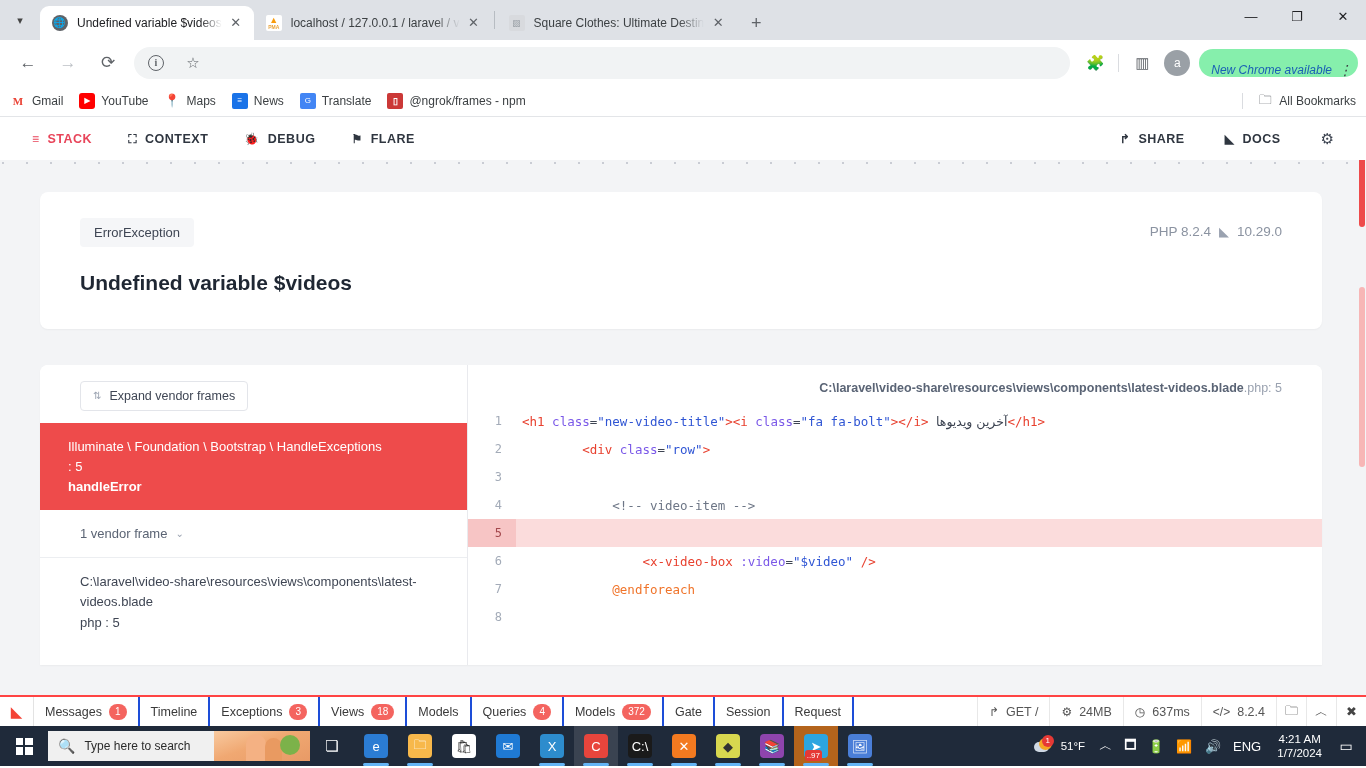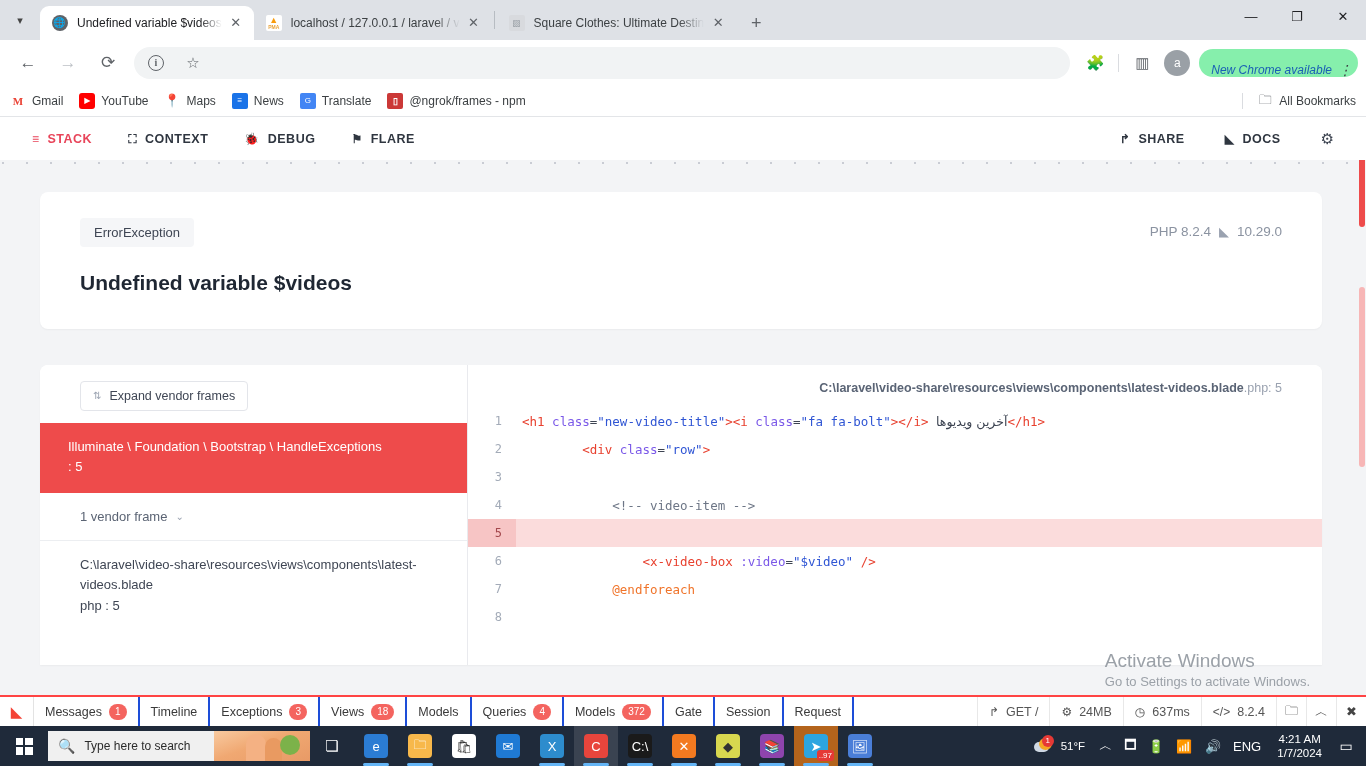--- a/index.html
+++ b/index.html
@@ -213,21 +213,21 @@
   .search-art .p2 { position:absolute; right: 28px; top: 7px; width: 17px; height: 23px;
      background: #e99a61; border-radius: 9px 9px 0 0; }
   .tb-item { width: 44px; height: 40px; display:flex; align-items:center; justify-content:center;
      position: relative; }
   .tb-item.active { background: rgba(255,255,255,.12); }
   .tb-item.tg-active { background: #b4641c; }
   .tb-item .underline { position: absolute; bottom: 0; left: 9px; right: 9px; height: 3px;
      background: #64b5f6; border-radius: 2px; }
   .ic-sq { width: 24px; height: 24px; border-radius: 4px; display:flex; align-items:center;
      justify-content:center; font-size: 13px; color:#fff; }
-  .badge-sm { position: absolute; right: 4px; bottom: 5px; background: #e53935; color: #fff;
+  .badge-sm { position: absolute; right: 16px; bottom: 5px; background: #e53935; color: #fff;
      font-size: 8px; border-radius: 3px; padding: 0 2px; line-height: 11px; }
   .tray { margin-left: auto; display: flex; align-items: center; color: #fff; font-size: 11.5px;
      padding-right: 6px; }
   .tray-ic { padding: 0 6px; font-size: 13px; }
   .weather { display:flex; align-items:center; gap: 7px; padding-right: 8px; position: relative;}
   .weather .cloud { position: relative; width: 22px; height: 18px; }
   .weather .c1 { position:absolute; left:2px; top:5px; width:15px; height:10px; background:#cfd8e3;
      border-radius: 7px; }
   .weather .c2 { position:absolute; left:7px; top:1px; width:13px; height:12px; background:#f5a623;
      border-radius: 50%; }
@@ -381,20 +381,21 @@
       <div class="frames">
         <div class="expand-wrap">
           <div class="expand-btn">
             <span class="updown">⇅</span>
             <span>Expand vendor frames</span>
           </div>
         </div>
         <div class="frame-sel">
           <div class="cls">Illuminate \ Foundation \ Bootstrap \ HandleExceptions</div>
           <div class="cls">: 5</div>
+          <div class="meth">handleError</div>
         </div>
         <div class="vendor-row">
           <span>1 vendor frame</span>
           <span class="cv">⌄</span>
         </div>
         <div class="frame-plain">
           <div>C:\laravel\video-share\resources\views\components\latest-videos.blade</div>
           <div>php : 5</div>
         </div>
       </div>
@@ -432,24 +433,20 @@
               <span class="ctext"><span class="t-dir">            @endforeach</span></span>
             </div>
             <div class="cline">
               <span class="lnum">8</span>
               <span class="ctext"><span class="t-punct"></span></span>
             </div>
           </div>
       </div>
     </div>
 
-    <div class="watermark">
-      <div class="wm1">Activate Windows</div>
-      <div class="wm2">Go to Settings to activate Windows.</div>
-    </div>
 
     <div class="pg-scroll">
       <div class="pg-thumb"></div>
       <div class="pg-thumb2"></div>
     </div>
   </div>
 </div>
 
 <div class="debugbar" id="debugbar">
   <div class="db-logo">◣</div>

